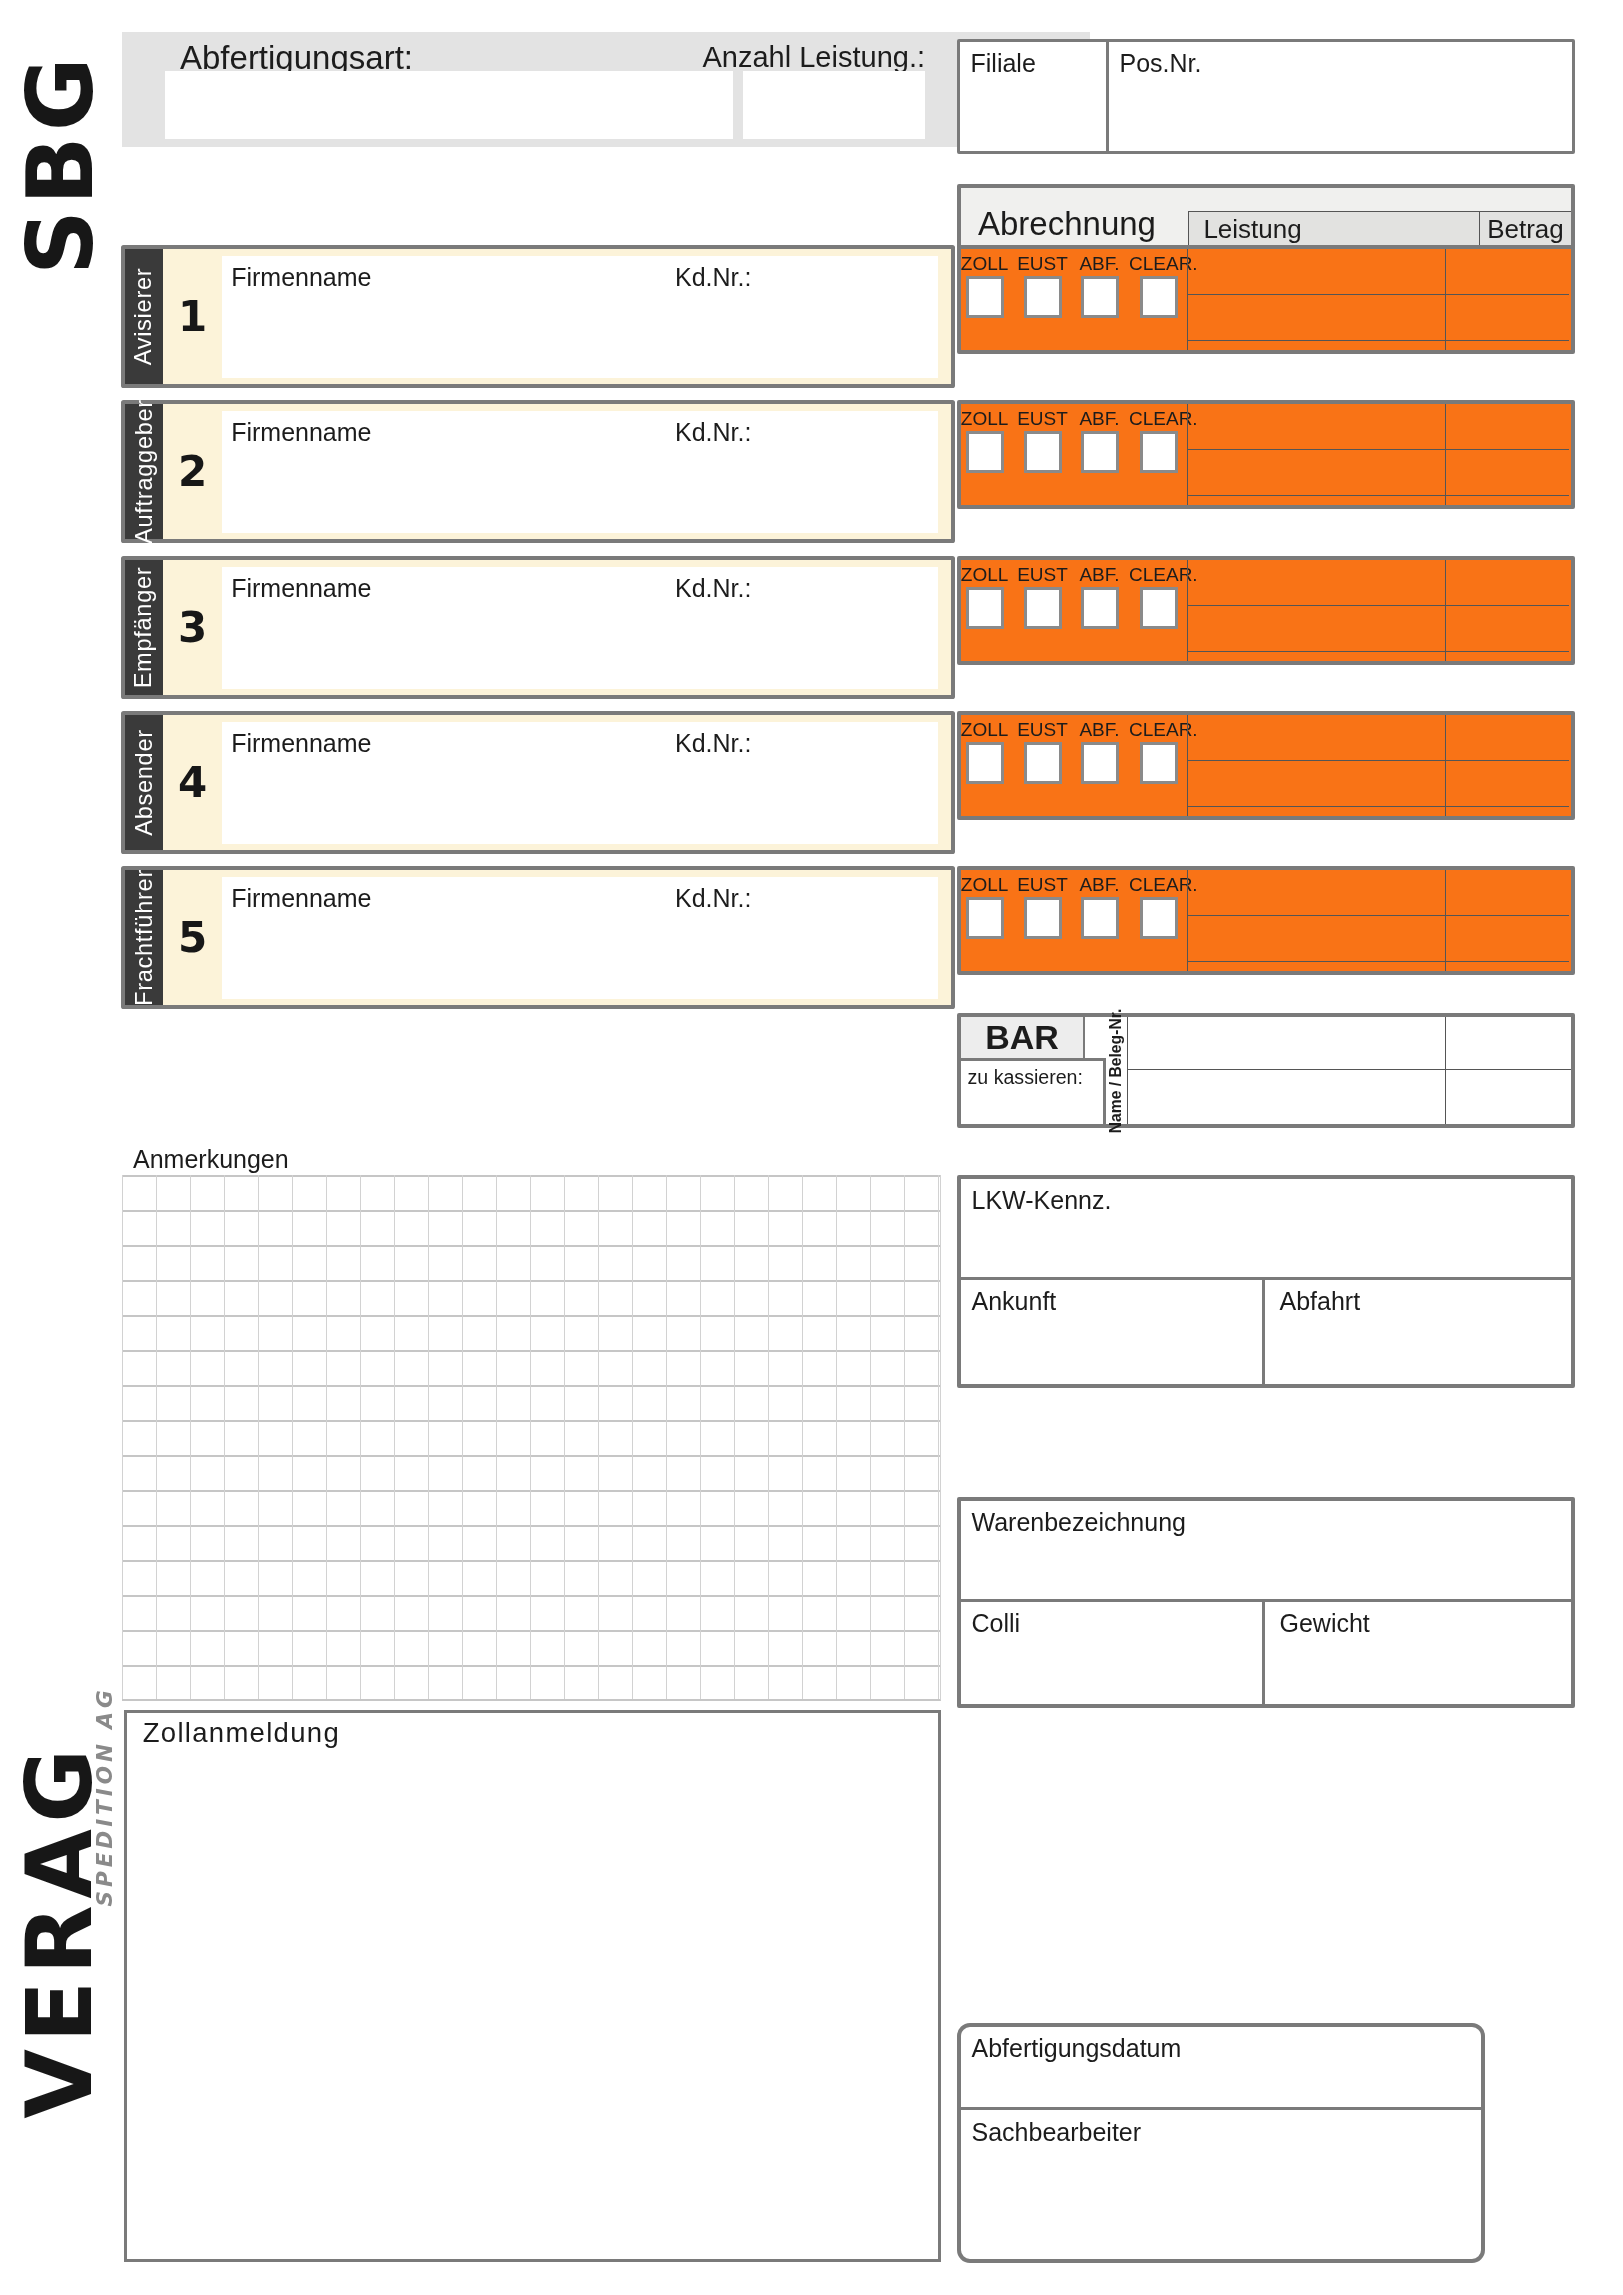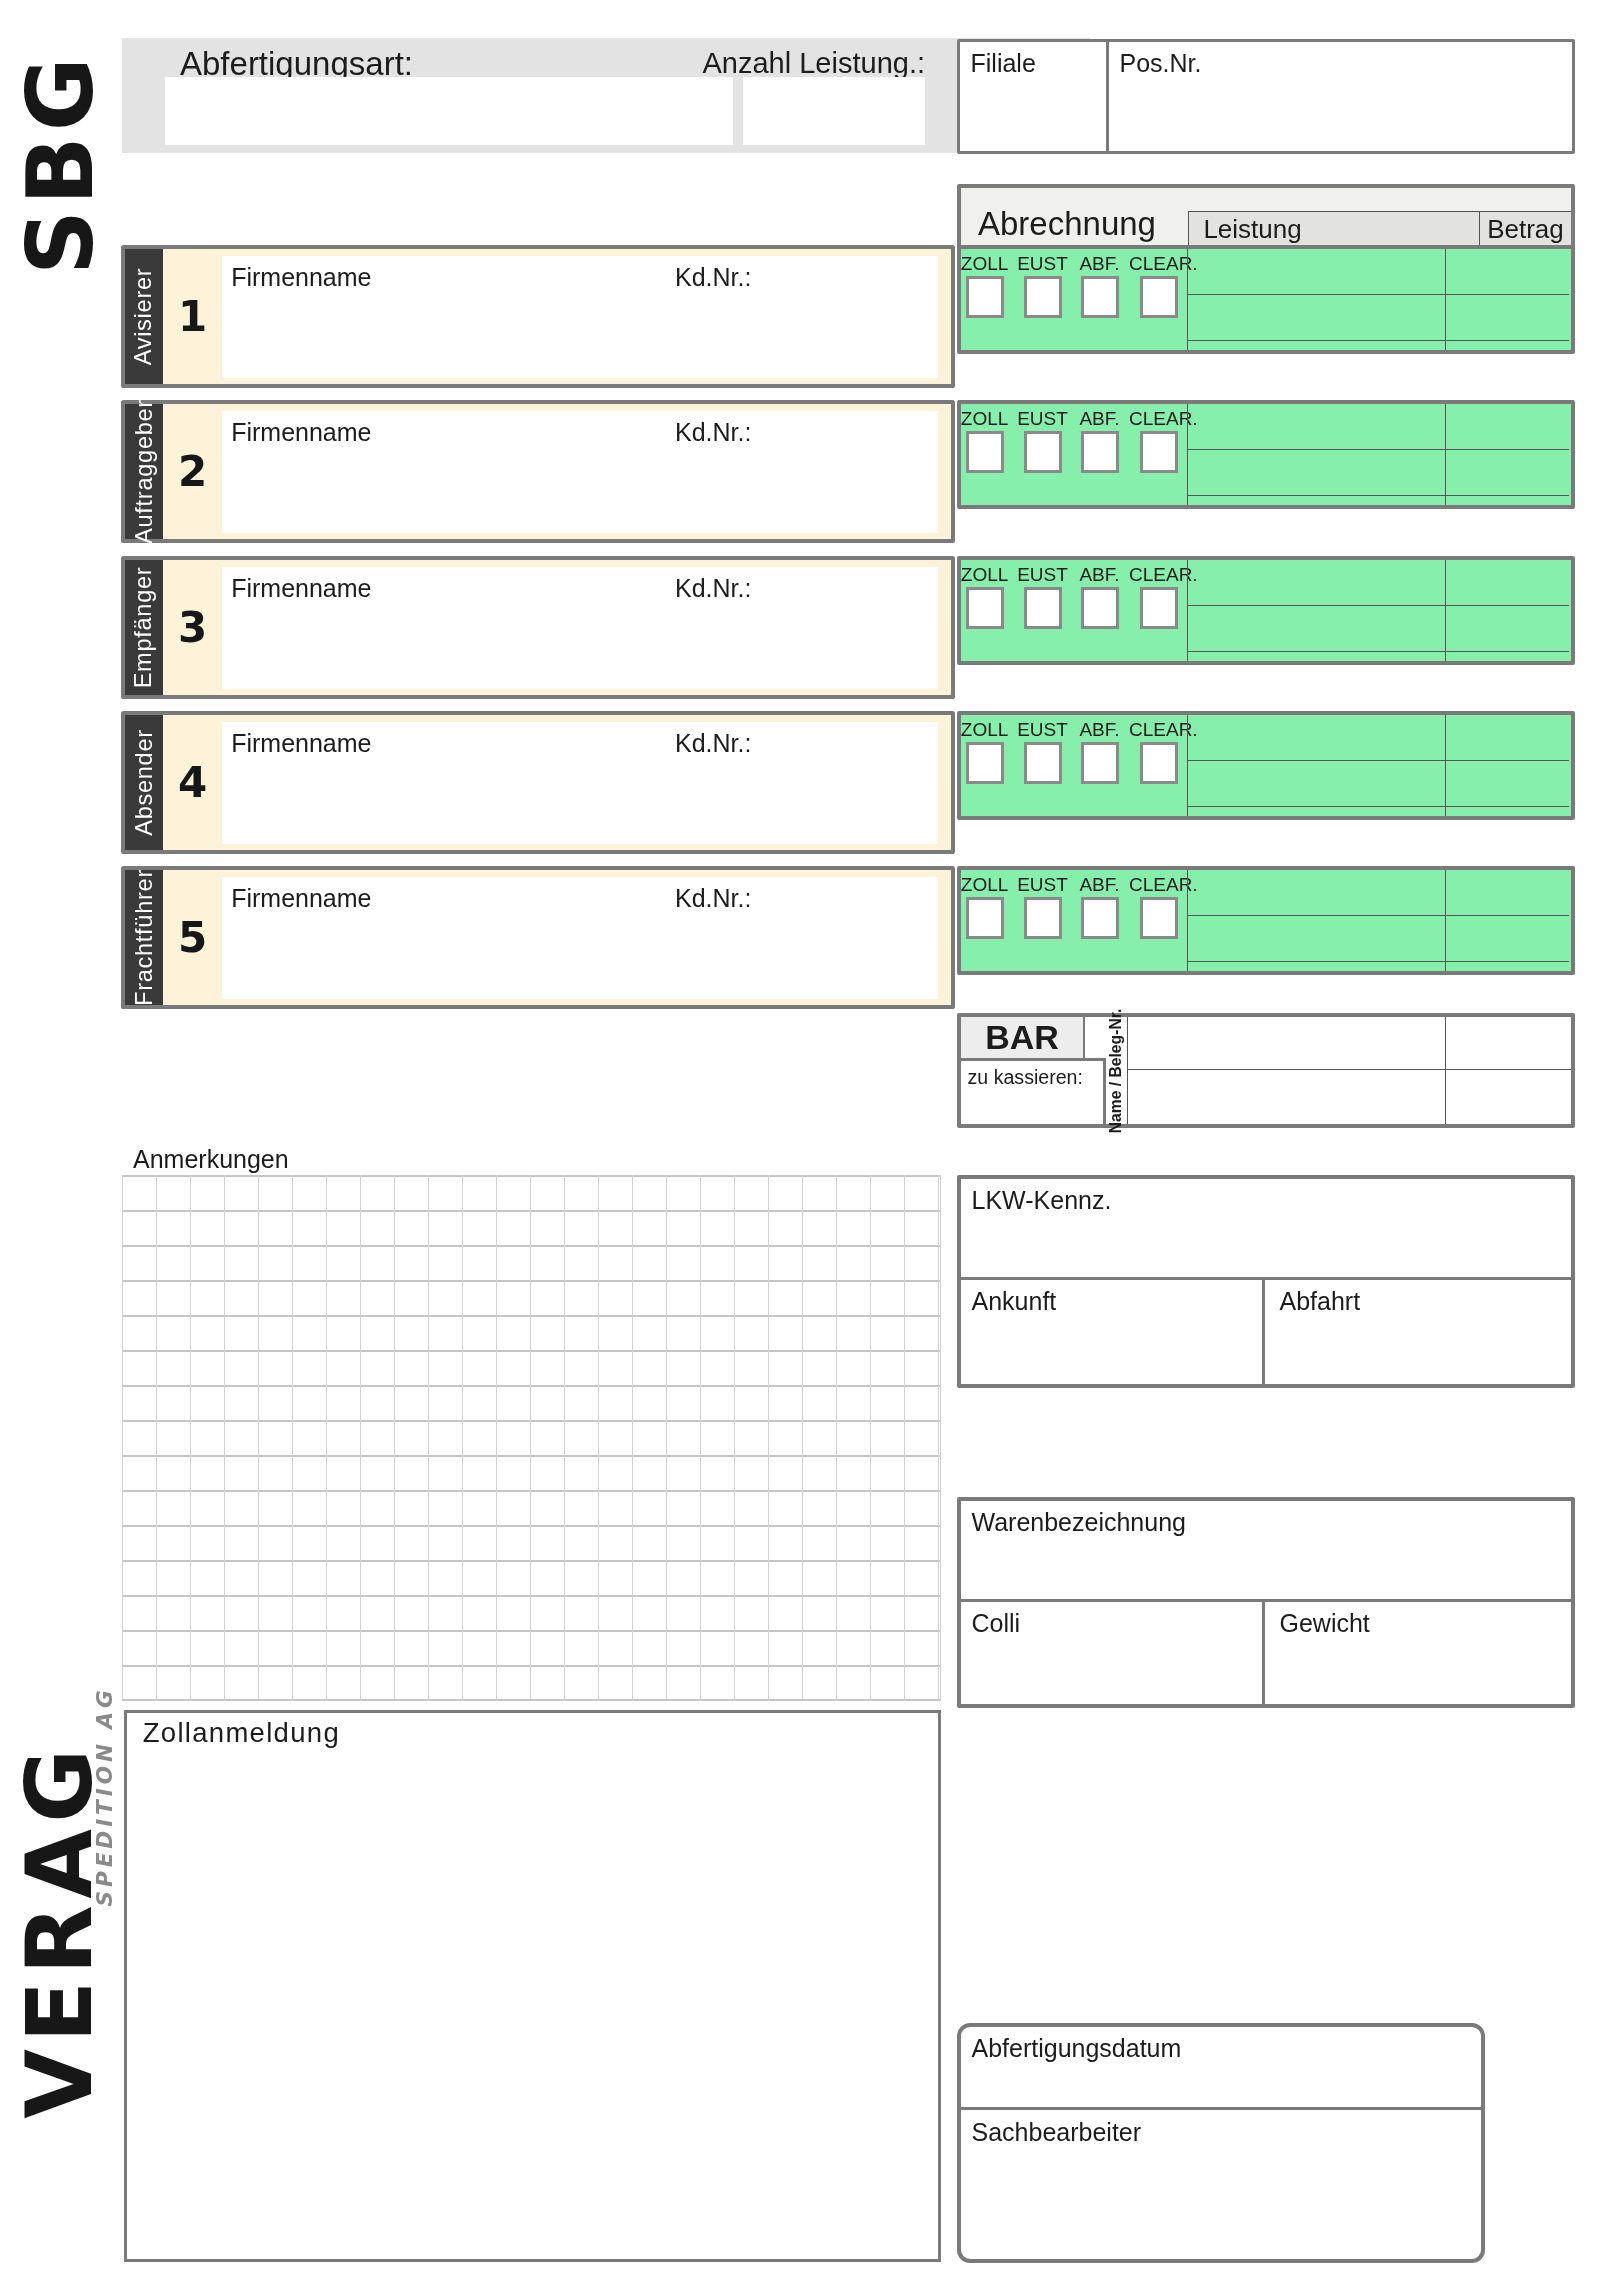--- a/index.html
+++ b/index.html
@@ -11,21 +11,21 @@
 
   
   .sbg-logo{left:11.8px;top:34px;width:98px;height:258px;font-family:"DejaVu Sans",sans-serif;
             font-weight:900;font-size:90px;letter-spacing:5.2px;color:#171717;}
   .verag-logo{left:13px;top:1714px;width:92px;height:432px;font-family:"DejaVu Sans",sans-serif;
             font-weight:900;font-size:90px;letter-spacing:6.5px;color:#171717;}
   .verag-sub{left:89px;top:1665px;width:30px;height:262px;font-family:"DejaVu Sans",sans-serif;
             font-weight:bold;font-style:italic;font-size:21.6px;letter-spacing:3.9px;color:#8a8a8a;}
 
   
-  .band{left:122px;top:38px;width:968px;height:115px;background:var(--band,#e3e3e3);}
+  .band{left:122px;top:32px;width:968px;height:115px;background:var(--band,#e3e3e3);}
   .band-label{left:58px;top:7.2px;font-size:33px;}
   .tarif-label{left:576px;top:8.5px;width:227px;text-align:right;font-size:29px;}
   .field{background:#fff;}
   .abf-input{left:43px;top:39px;width:568px;height:68px;}
   .tarif-input{left:621px;top:39px;width:182px;height:68px;}
 
   
   .gbox{border:3.9px solid var(--border,#7a7a7a);background:#fff;box-sizing:border-box;border-radius:2px;}
   .boxlabel{position:absolute;left:10.5px;top:6.5px;font-size:25px;}
 
@@ -49,21 +49,21 @@
         display:flex;align-items:center;justify-content:center;}
   .pbar .vtext{color:#fff;font-size:23.6px;letter-spacing:0.7px;}
   .pnum{position:absolute;left:38px;top:0;bottom:0;width:59px;display:flex;align-items:center;justify-content:center;
         font-family:"DejaVu Sans",sans-serif;font-weight:900;font-size:42px;color:#171717;}
   .pinner{position:absolute;left:97px;top:6.5px;right:13px;bottom:6.5px;background:#fff;}
   .flabel{position:absolute;left:9.2px;top:7.9px;font-size:25px;}
   .flabel.kdnr{left:453px;}
 
   
   .rsect{position:absolute;left:957px;width:618px;height:109px;border:4.6px solid var(--border,#7a7a7a);
-         box-sizing:border-box;background:#86efac;border-radius:2px;}
+         box-sizing:border-box;background:#f97316;border-radius:2px;}
   .cblabel{position:absolute;top:3.9px;width:59px;text-align:center;font-size:19px;letter-spacing:0px;}
   .cbox{position:absolute;top:27px;width:38px;height:42px;border:3.9px solid #8a8a8a;box-sizing:border-box;background:#fff;}
   .larea{position:absolute;left:226px;top:0;bottom:0;width:382px;border-left:1.3px solid var(--thin-line,#555);box-sizing:border-box;}
   .hline{position:absolute;left:0;right:0;height:1.3px;background:var(--thin-line,#555);}
   .vline{position:absolute;top:0;bottom:0;width:1.3px;background:var(--thin-line,#555);}
 
   
   .bar-sect{left:957px;top:1013px;width:618px;height:115px;border-width:4.6px;}
   .bar-label-box{position:absolute;left:0;top:0;width:122px;height:41px;background:var(--bar-bg,#ededed);
                  border-right:2.6px solid var(--border,#7a7a7a);border-bottom:2.6px solid var(--border,#7a7a7a);

